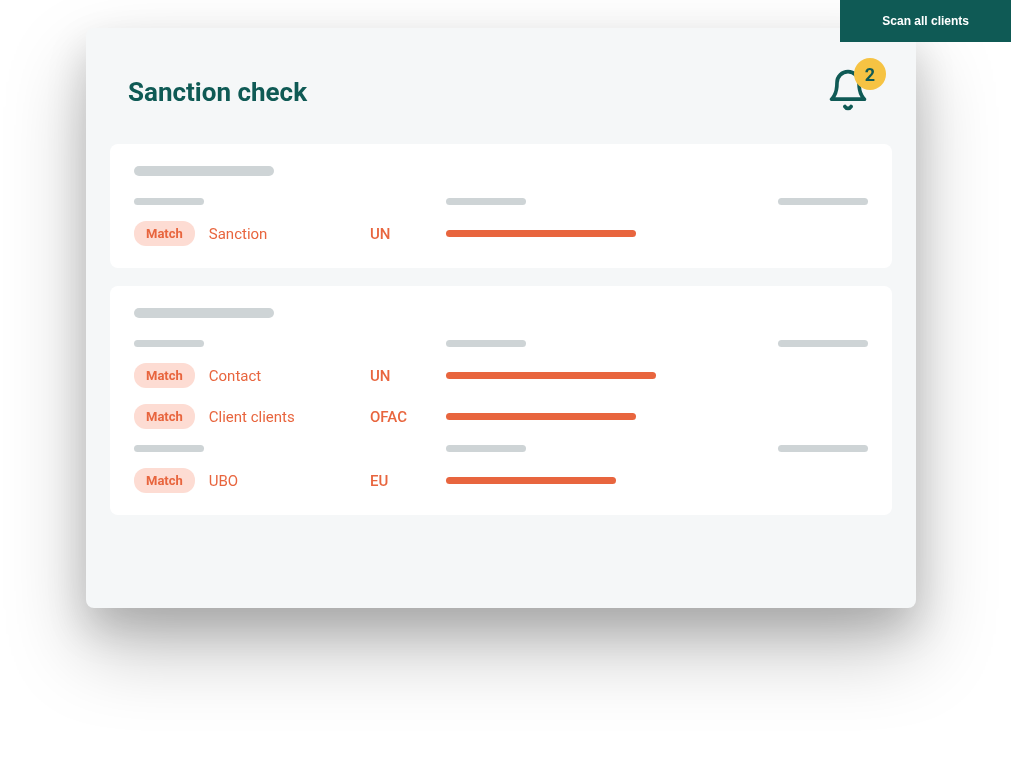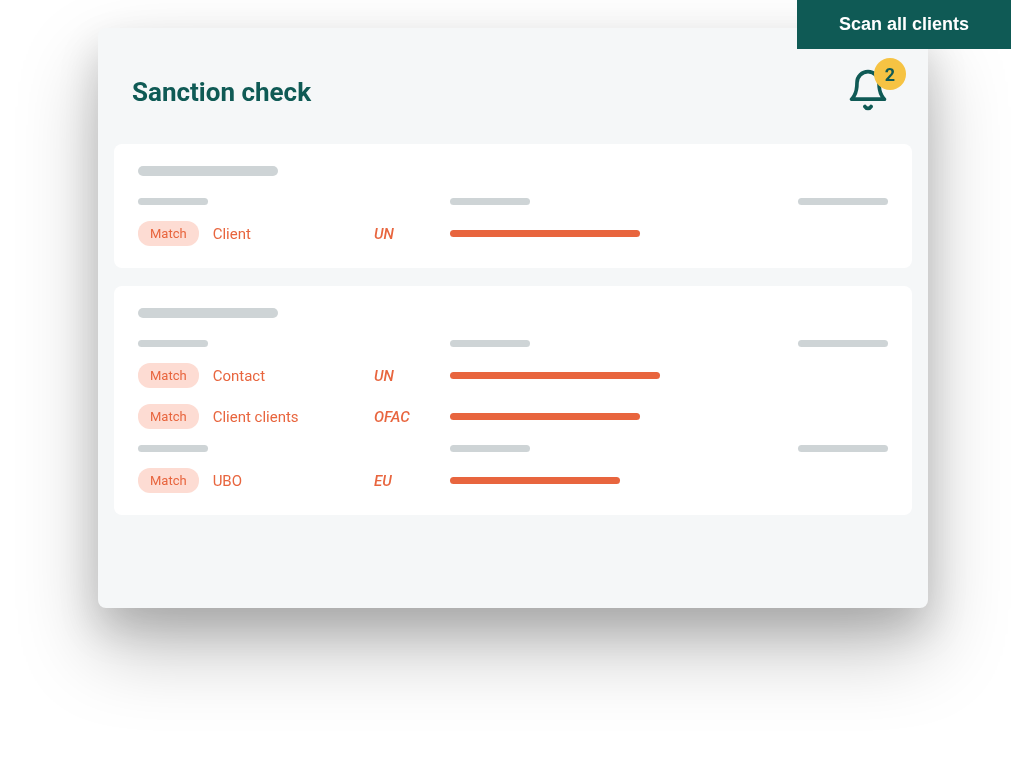--- a/index.html
+++ b/index.html
@@ -12,37 +12,37 @@
       font-family: -apple-system, BlinkMacSystemFont, 'Segoe UI', Roboto, Helvetica, Arial, sans-serif;
       background: #ffffff;
       width: 1011px;
       height: 774px;
       position: relative;
     }
     
     .panel {
       position: absolute;
       top: 28px;
-      left: 98px;
+      left: 86px;
       width: 830px;
       height: 580px;
       background: #f5f7f8;
       border-radius: 8px;
       box-shadow: 0 40px 80px rgba(0,0,0,0.25), 0 20px 40px rgba(0,0,0,0.15);
-      padding: 40px 16px;
+      padding: 40px 24px;
     }
     
     .scan-button {
       position: absolute;
       top: 0;
       right: 0;
       background: #0f5a55;
       color: #ffffff;
       font-weight: 700;
-      font-size: 18px;
+      font-size: 12px;
       padding: 14px 42px;
       border: none;
       cursor: pointer;
       z-index: 10;
     }
     
     .header-row {
       display: flex;
       justify-content: space-between;
       align-items: center;
@@ -143,35 +143,34 @@
     .match-col1 {
       display: flex;
       align-items: center;
       gap: 14px;
     }
     
     .match-badge {
       background: #fddcd3;
       color: #e8653e;
       font-size: 13px;
-      font-weight: 400;
+      font-weight: 700;
       padding: 5px 12px;
       border-radius: 12px;
     }
     
     .match-label {
       color: #e8653e;
       font-size: 15px;
     }
     
     .source-label {
       color: #e8653e;
       font-size: 15px;
       font-weight: 500;
-      font-style: italic;
     }
   </style>
 </head>
 <body>
 
 <button class="scan-button">Scan all clients</button>
 
 <div class="panel">
 
   <div class="header-row">
@@ -189,21 +188,21 @@
     <div class="skel-title"></div>
     <div class="skel-row">
       <div class="skel-short"></div>
       <div></div>
       <div class="skel-med" style="width:80px"></div>
       <div class="skel-right"></div>
     </div>
     <div class="match-row">
       <div class="match-col1">
         <span class="match-badge">Match</span>
-        <span class="match-label">Client</span>
+        <span class="match-label">Sanction</span>
       </div>
       <div class="source-label">UN</div>
       <div class="skel-orange" style="width:190px"></div>
       <div></div>
     </div>
   </div>
 
   <div class="card">
     <div class="skel-title"></div>
     <div class="skel-row">

